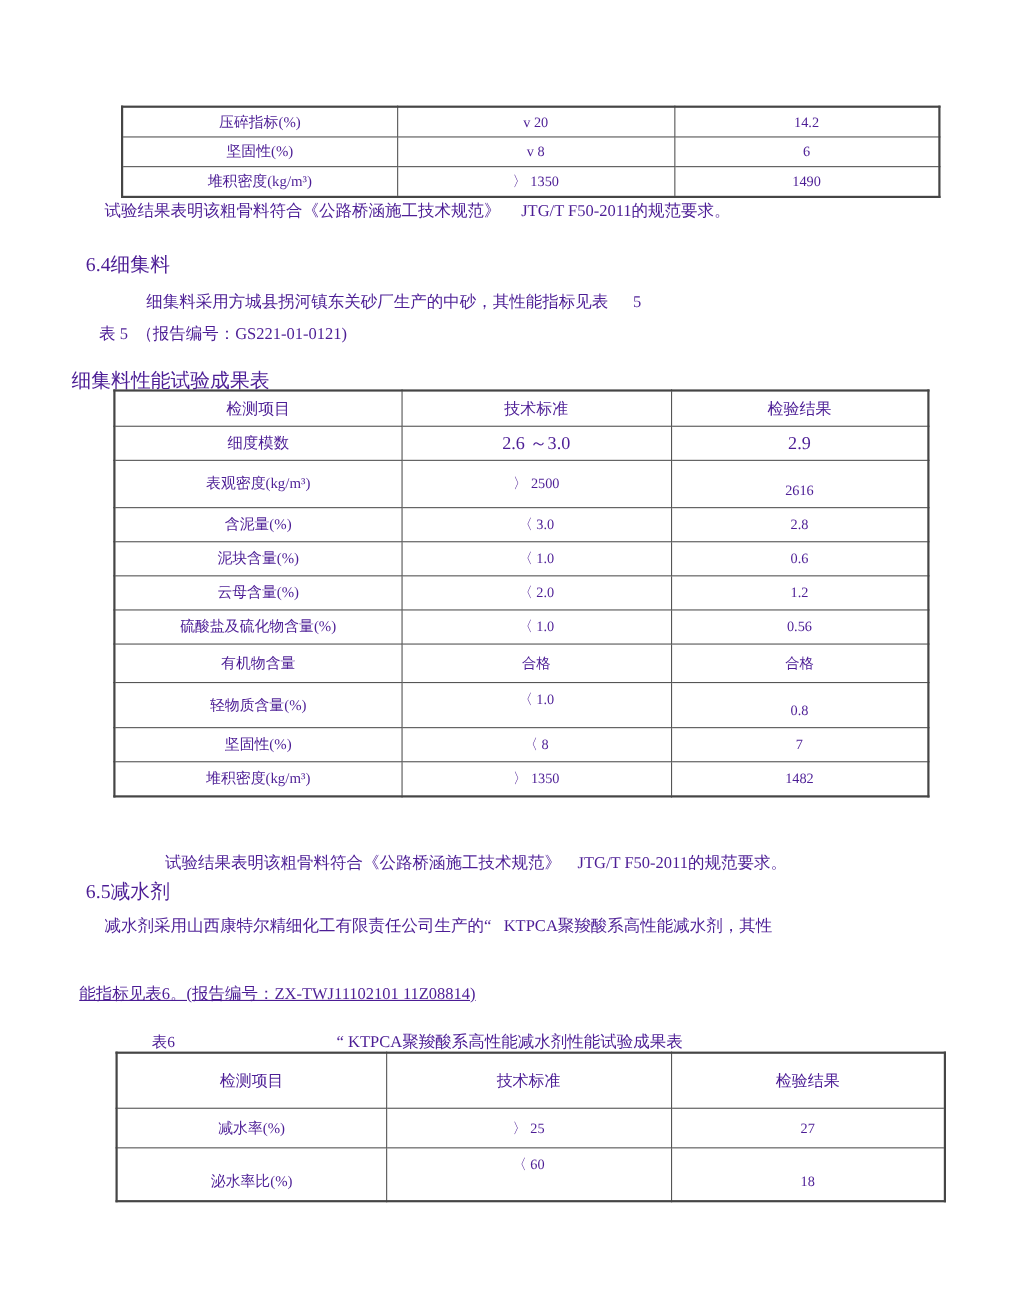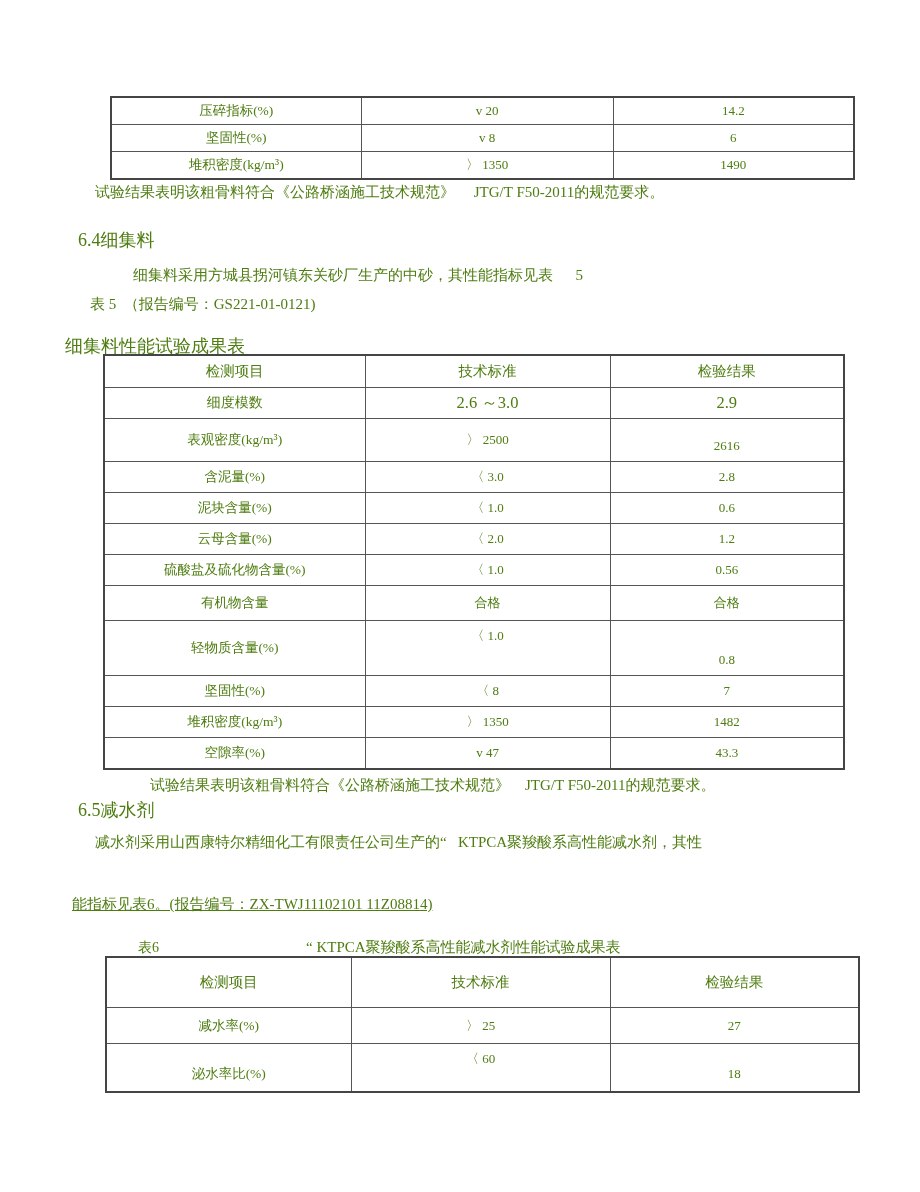--- a/index.html
+++ b/index.html
@@ -3,21 +3,21 @@
 <meta charset="utf-8">
 <style>
   html, body { margin: 0; padding: 0; background: #e8e8e8; }
   .page {
     position: relative;
     width: 920px;
     height: 1192px;
     margin: 0 auto;
     background: #ffffff;
     font-family: "Liberation Serif", "DejaVu Serif", serif;
-    color: #4d7c0f;
+    color: #4c1d95;
     overflow: hidden;
   }
   .abs { position: absolute; white-space: pre; }
   .body-text { font-size: 15px; line-height: 1.3; }
   .heading { font-size: 18px; line-height: 1.2; }
   .caption { font-size: 18px; }
   .tbl-label { font-size: 14px; }
   .tbl-title { font-size: 15px; }
 
   table.doc-table {
@@ -42,21 +42,21 @@
 
   #table5 th { height: 31px; }
   #table5 td { height: 30px; }
   
   #table5 tbody tr:nth-child(1) td { font-size: 14px; }
   #table5 tbody tr:nth-child(1) td:nth-child(2),
   #table5 tbody tr:nth-child(1) td:nth-child(3) { font-size: 16.5px; }
   
   #table5 tbody tr:nth-child(2) td:nth-child(3) { padding-top: 12px; margin-top: 47px; }
   #table5 tbody tr:nth-child(7) td { height: 34px; }
-  #table5 tbody tr:nth-child(8) td:nth-child(3) { padding-top: 24px; }
+  #table5 tbody tr:nth-child(8) td:nth-child(3) { padding-top: 10px; }
   #table5 tbody tr:nth-child(8) td:nth-child(2) { vertical-align: top; padding-top: 6px; }
 
   #table6 th { height: 49px; }
   #table6 td { height: 35px; }
   #table6 tbody tr:nth-child(2) td:nth-child(2) { vertical-align: top; padding-top: 6px; }
   #table6 tbody tr:nth-child(2) td:nth-child(1),
   #table6 tbody tr:nth-child(2) td:nth-child(3) { padding-top: 12px; }
 </style>
 </head>
 <body>
@@ -155,25 +155,20 @@
         <tr>
           <td>坚固性(%)</td>
           <td>〈 8</td>
           <td>7</td>
         </tr>
         <tr>
           <td>堆积密度(kg/m³)</td>
           <td>〉 1350</td>
           <td>1482</td>
         </tr>
-        <tr>
-          <td>空隙率(%)</td>
-          <td>v 47</td>
-          <td>43.3</td>
-        </tr>
       </tbody>
   </table>
 
   <div class="abs body-text" style="left:150px; top:776px;">试验结果表明该粗骨料符合《公路桥涵施工技术规范》    JTG/T F50-2011的规范要求。</div>
 
   <div class="abs heading" style="left:78px; top:800px;">6.5减水剂</div>
 
   <div class="abs body-text" style="left:95px; top:833px;">减水剂采用山西康特尔精细化工有限责任公司生产的“   KTPCA聚羧酸系高性能减水剂，其性</div>
 
   <div class="abs body-text" style="left:72px; top:895px;text-decoration:underline;">能指标见表6。(报告编号：ZX-TWJ11102101 11Z08814)</div>

